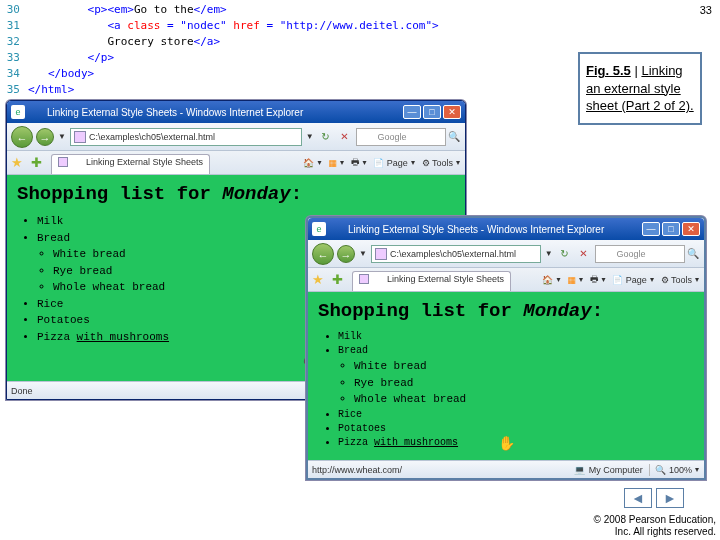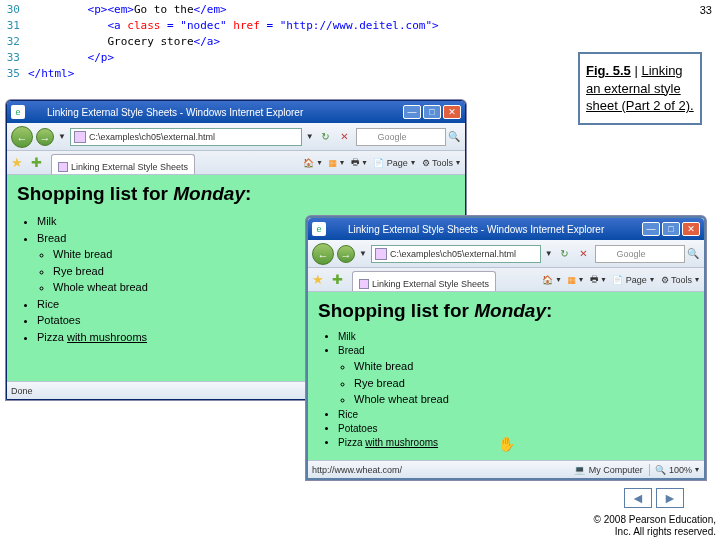--- a/index.html
+++ b/index.html
@@ -34,26 +34,26 @@
   .nav-btn { width: 22px; height: 22px; border-radius: 11px; background: linear-gradient(to bottom,#9fc76a,#5a9a3a); border: 1px solid #4a7a2a; display:flex; align-items:center; justify-content:center; color:#fff; font-size:11px; }
   .nav-btn.fwd { width: 18px; height: 18px; }
   .addr-box { flex: 1; height: 18px; background: #fff; border: 1px solid #7a9; display: flex; align-items: center; padding: 0 3px; font-size: 9px; color: #333; }
   .addr-box .pg-icon { width:12px; height:12px; background:#ecf; border:1px solid #88a; margin-right:3px; }
   .search-box { width: 90px; height: 18px; background:#fff; border:1px solid #aaa; display:flex; align-items:center; padding:0 21px; font-size:9px; color:#888; }
   .refresh-btn { width:16px; height:16px; display:flex; align-items:center; justify-content:center; color:#4a8a3a; }
   .dd { font-size:8px; color:#333; padding:0 1px; }
   
   .tabbar { height: 24px; background: linear-gradient(to bottom, #eef2f7,#dde6f1); border-bottom: 1px solid #b8c4d4; display:flex; align-items:flex-end; padding: 0 4px; gap:4px; }
   .fav-icon { width:16px; height:16px; color:#f0c040; font-size:13px; align-self:center; }
-  .tab { height: 20px; background:#fff; border:1px solid #aab; border-bottom:none; border-radius:3px 3px 0 0; padding: 2px 6px; font-size:9px; color:#333; display:flex; align-items:flex-end; gap:3px; }
+  .tab { height: 20px; background:#fff; border:1px solid #aab; border-bottom:none; border-radius:3px 3px 0 0; padding: 2px 6px; font-size:9px; color:#333; display:flex; align-items:flex-start; gap:18px; }
   .tab .pg-icon { width:10px; height:10px; background:#ecf; border:1px solid #88a; }
   .tool-buttons { margin-left:auto; display:flex; gap:6px; align-self:center; font-size:9px; color:#333; align-items:center;}
   .tool-buttons span { display:flex; align-items:center; gap:2px; }
   
-  .content { background:#86efac; padding: 8px 10px; font-family: Liberation Sans, sans-serif; height: calc(100% - 22px - 28px - 24px - 18px); overflow:hidden; }
+  .content { background:#22c55e; padding: 8px 10px; font-family: Liberation Mono, monospace; height: calc(100% - 22px - 28px - 24px - 18px); overflow:hidden; }
   .content h1 { font-size: 19px; font-weight:bold; margin-bottom: 8px; }
   .content h1 em { font-style: italic; }
   .content ul { list-style: disc; padding-left: 20px; font-size: 11px; line-height: 1.5; }
   .content ul ul { list-style: circle; padding-left: 16px; }
   .go-link { font-size: 11px; font-style: italic; color: #555; margin-top: 10px; text-align: right; }
   .go-link .gs { color:#2a4aa0; text-decoration: underline; }
   
   .statusbar { position:absolute; bottom:0; left:0; right:0; height: 18px; background: linear-gradient(to bottom,#f4f7fb,#dde6f1); border-top:1px solid #b8c4d4; display:flex; align-items:center; padding: 0 4px; font-size:9px; color:#333; gap:6px; }
   .statusbar .zone { margin-left:auto; display:flex; align-items:center; gap:3px; }
   .statusbar .zoom { display:flex; align-items:center; gap:2px; }
@@ -79,20 +79,24 @@
       <span class="line-num">31</span>
       <span class="code">            <span class="tag">&lt;a </span><span class="attr">class</span><span class="tag"> = </span><span class="val">"nodec"</span><span class="tag"> </span><span class="attr">href</span><span class="tag"> = </span><span class="val">"http://www.deitel.com"</span><span class="tag">&gt;</span></span>
     </div>
     <div class="code-line">
       <span class="line-num">32</span>
       <span class="code">            <span class="txt">Grocery store</span><span class="tag">&lt;/a&gt;</span></span>
     </div>
     <div class="code-line">
       <span class="line-num">33</span>
       <span class="code">         <span class="tag">&lt;/p&gt;</span></span>
+    </div>
+    <div class="code-line">
+      <span class="line-num">34</span>
+      <span class="code">   <span class="tag">&lt;/body&gt;</span></span>
     </div>
     <div class="code-line">
       <span class="line-num">35</span>
       <span class="code"><span class="tag">&lt;/html&gt;</span></span>
     </div>
   </div>
 
 <div class="caption-box">
   <b>Fig. 5.5</b><span> | </span><u>Linking an external style sheet (Part 2 of 2).</u>
 </div>

